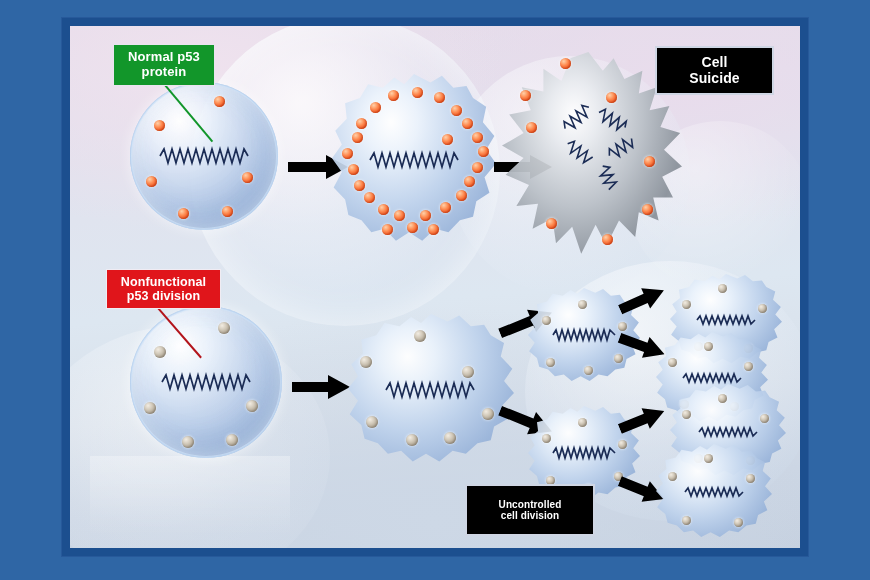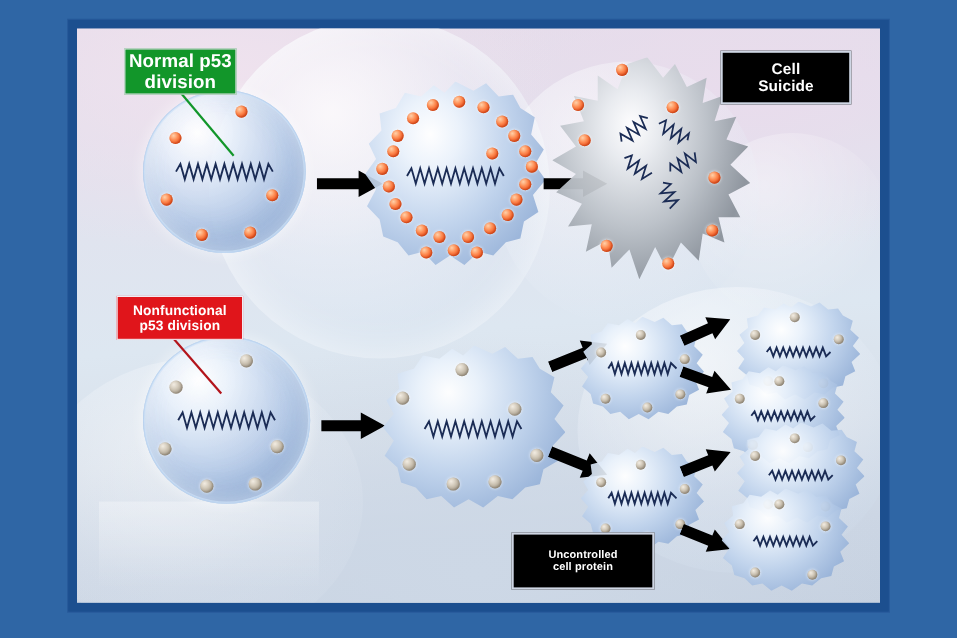--- a/index.html
+++ b/index.html
@@ -58,21 +58,21 @@
     background:linear-gradient(180deg, rgba(255,255,255,.30), rgba(255,255,255,0));
   }
 
   
   .label{
     position:absolute;color:#fff;font-weight:bold;text-align:center;
     line-height:1.12;letter-spacing:.1px;
     display:flex;align-items:center;justify-content:center;
   }
   #label-normal{
-    left:43px;top:18px;width:100px;height:40px;font-size:17px;
+    left:43px;top:18px;width:100px;height:40px;font-size:13px;
     background:#12962a;border:1px solid #e9e4ef;
   }
   #label-nonfunctional{
     left:36px;top:243px;width:113px;height:38px;font-size:12.5px;
     background:#e0151b;border:1px solid #f0ecf3;
   }
   #label-suicide{
     left:585px;top:20px;width:115px;height:45px;font-size:14px;
     background:#000;border:2px solid #cfd6e4;
   }
@@ -436,39 +436,39 @@
       <div class="dot mutant" style="left:26px;top:72px;width:9px;height:9px;"></div>
       <div class="dot mutant" style="left:78px;top:74px;width:9px;height:9px;"></div>
     </div>
 
     <div class="pointer" id="pointer-normal"></div>
     <div class="pointer" id="pointer-nonfunctional"></div>
 
     <div class="label" id="label-normal">
       <span>
         <span>Normal p53</span><br>
-        <span>division</span>
+        <span>protein</span>
       </span>
     </div>
 
     <div class="label" id="label-nonfunctional">
       <span>
         <span>Nonfunctional</span><br>
         <span>p53 division</span>
       </span>
     </div>
 
     <div class="label" id="label-suicide">
       <span>
         <span>Cell</span><br>
         <span>Suicide</span>
       </span>
     </div>
 
     <div class="label" id="label-division">
       <span>
         <span>Uncontrolled</span><br>
-        <span>cell protein</span>
+        <span>cell division</span>
       </span>
     </div>
 
   </div>
 </div>
 
 </body></html>

